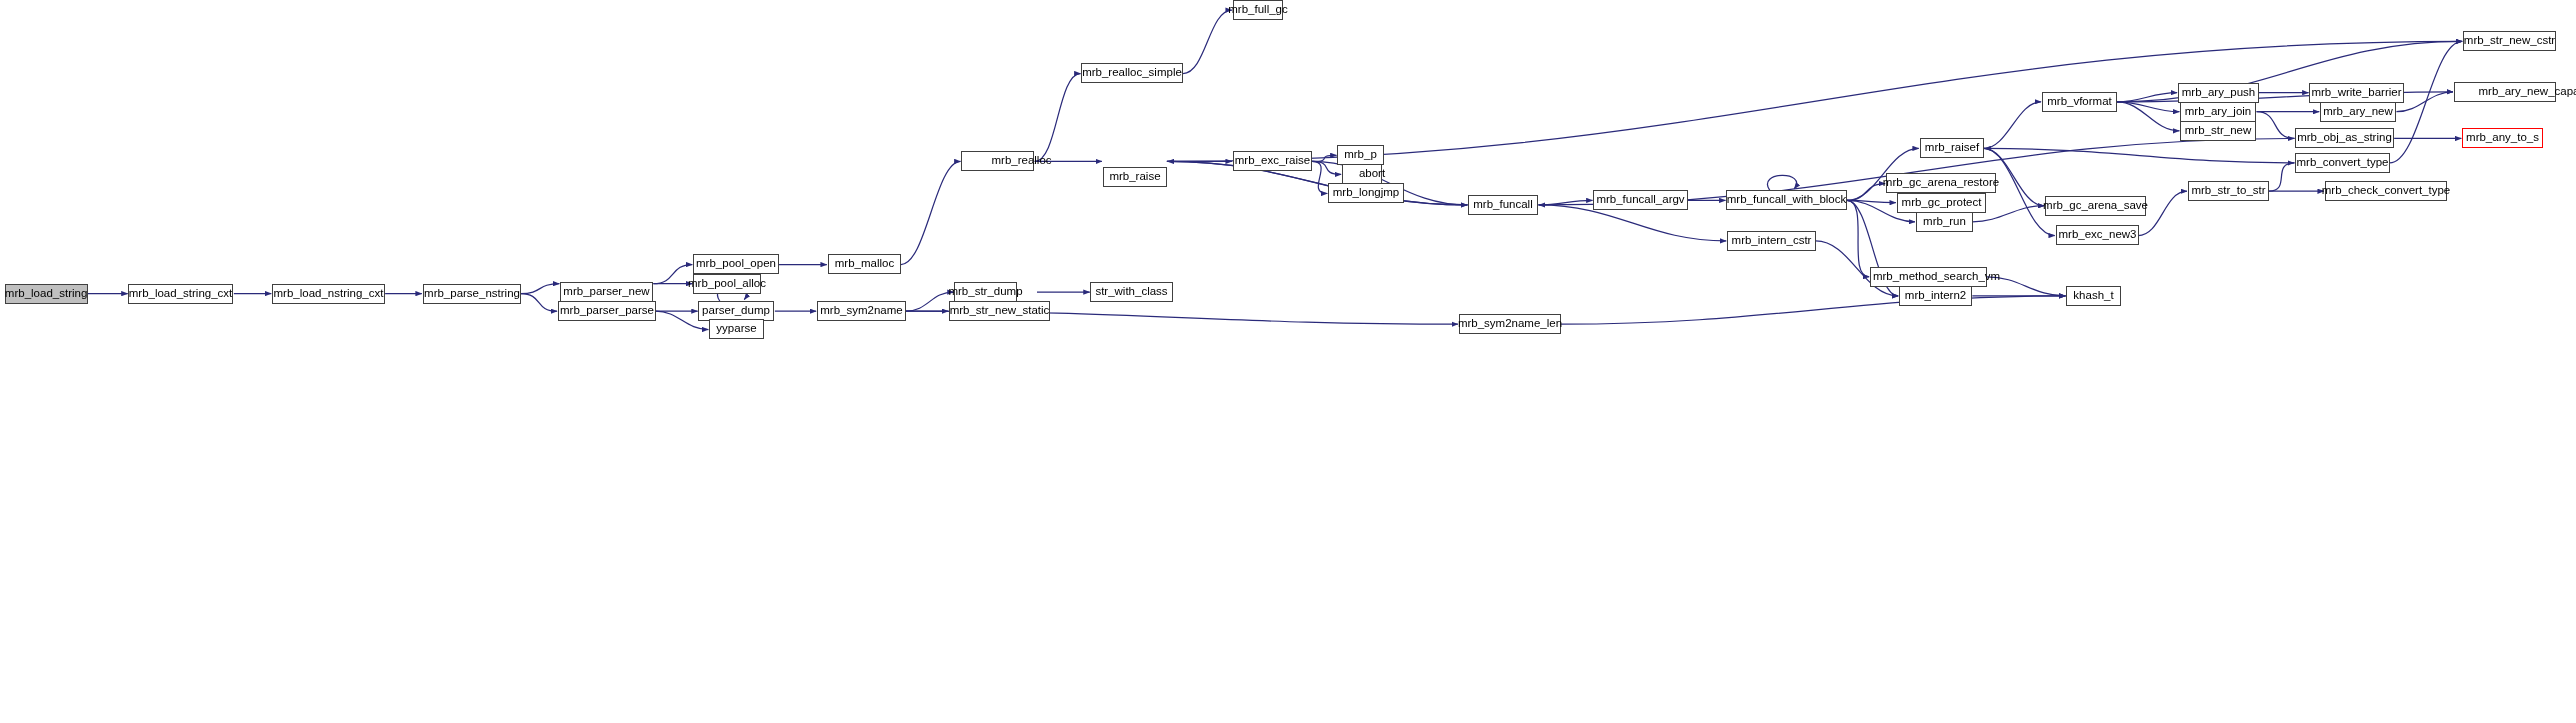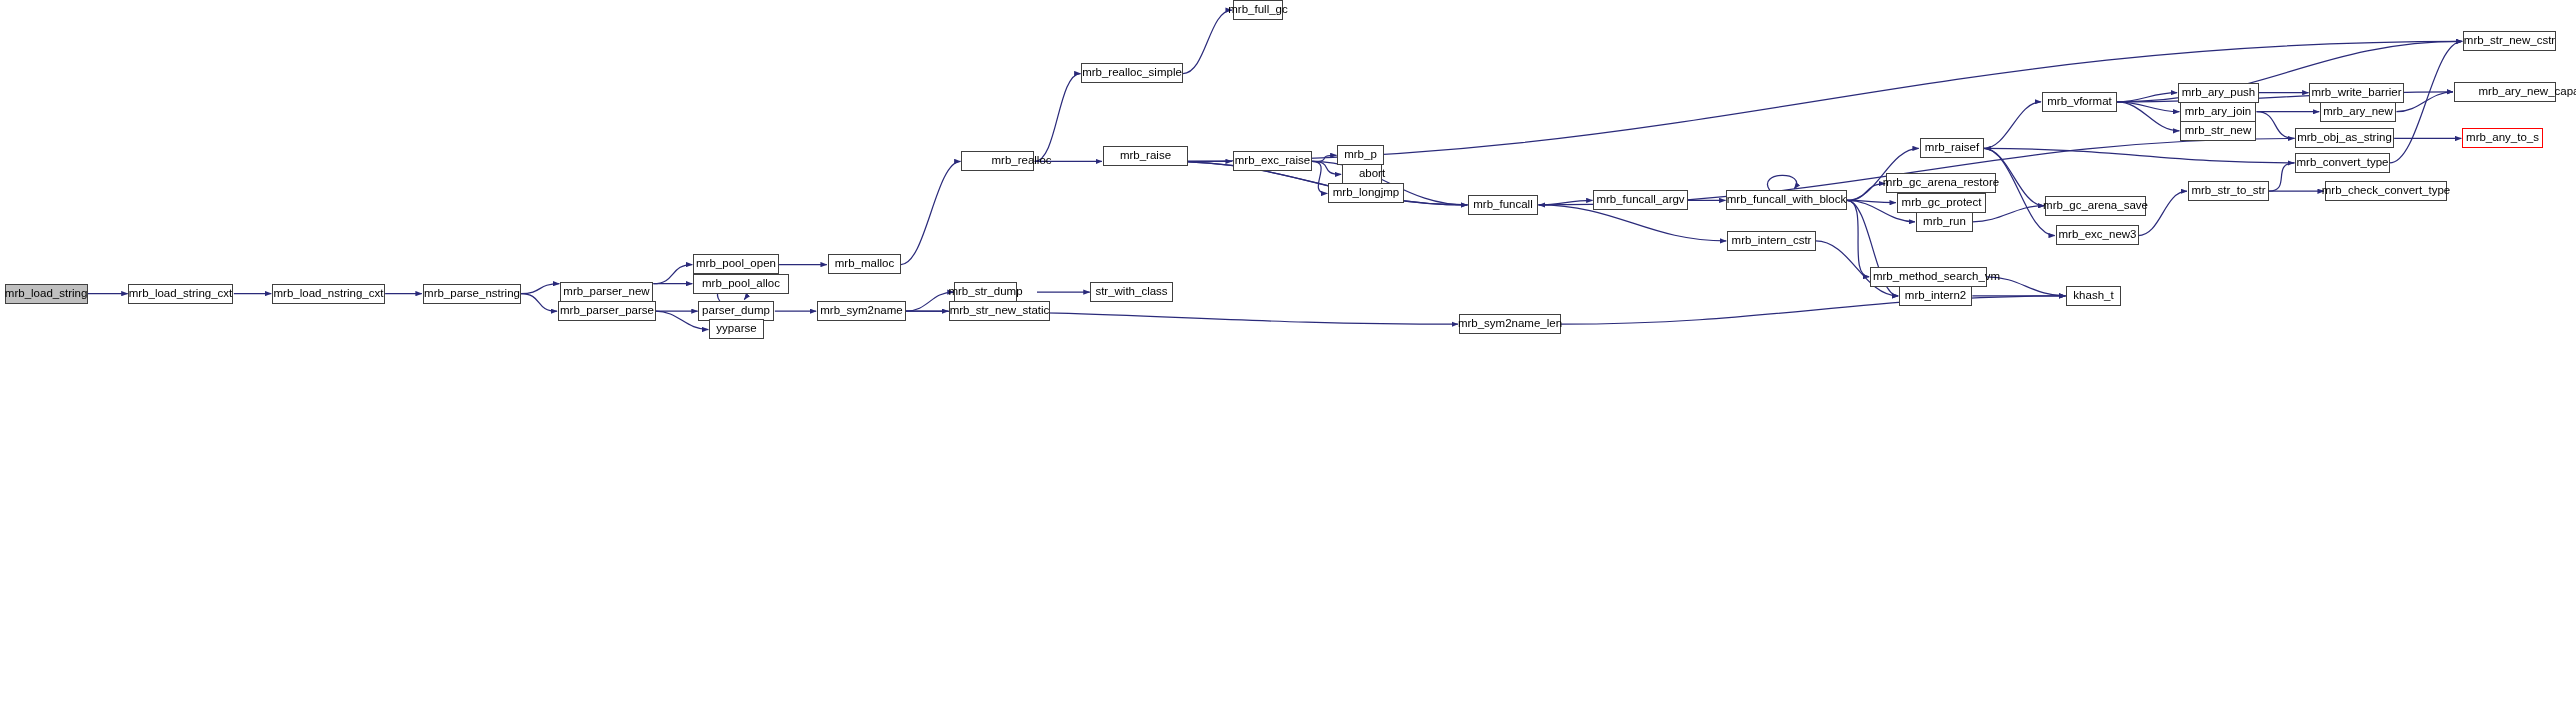--- a/index.html
+++ b/index.html
@@ -115,21 +115,21 @@
       </div>
       <div class="node" style="left: 560px; top: 274px; width: 93px; margin-top: 8px;">
         <span>mrb_parser_new</span>
       </div>
       <div class="node" style="left: 558px; top: 301px; width: 98px;">
         <span>mrb_parser_parse</span>
       </div>
       <div class="node" style="left: 693px; top: 254px; width: 86px;">
         <span>mrb_pool_open</span>
       </div>
-      <div class="node" style="left: 693px; top: 274px; width: 96px;">
+      <div class="node" style="left: 693px; top: 274px; width: 68px;">
         <span>mrb_pool_alloc</span>
       </div>
       <div class="node" style="left: 698px; top: 301px; width: 76px;">
         <span>parser_dump</span>
       </div>
       <div class="node" style="left: 709px; top: 319px; width: 55px;">
         <span>yyparse</span>
       </div>
       <div class="node" style="left: 828px; top: 254px; width: 73px;">
         <span>mrb_malloc</span>
@@ -151,21 +151,21 @@
       </div>
       <div class="node thick" style="left: 961px; top: 151px; width: 73px; padding-left: 48px;">
         <span>mrb_realloc</span>
       </div>
       <div class="node" style="left: 1081px; top: 63px; width: 102px;">
         <span>mrb_realloc_simple</span>
       </div>
       <div class="node" style="left: 1233px; top: 0px; width: 50px;">
         <span>mrb_full_gc</span>
       </div>
-      <div class="node thick" style="left: 1103px; top: 146px; width: 85px;">
+      <div class="node thick" style="left: 1103px; top: 167px; width: 64px;">
         <span>mrb_raise</span>
       </div>
       <div class="node thick" style="left: 1233px; top: 151px; width: 79px;">
         <span>mrb_exc_raise</span>
       </div>
       <div class="node" style="left: 1337px; top: 145px; width: 47px;">
         <span>mrb_p</span>
       </div>
       <div class="node" style="left: 1342px; top: 164px; width: 40px; padding-left: 20px;">
         <span>abort</span>

